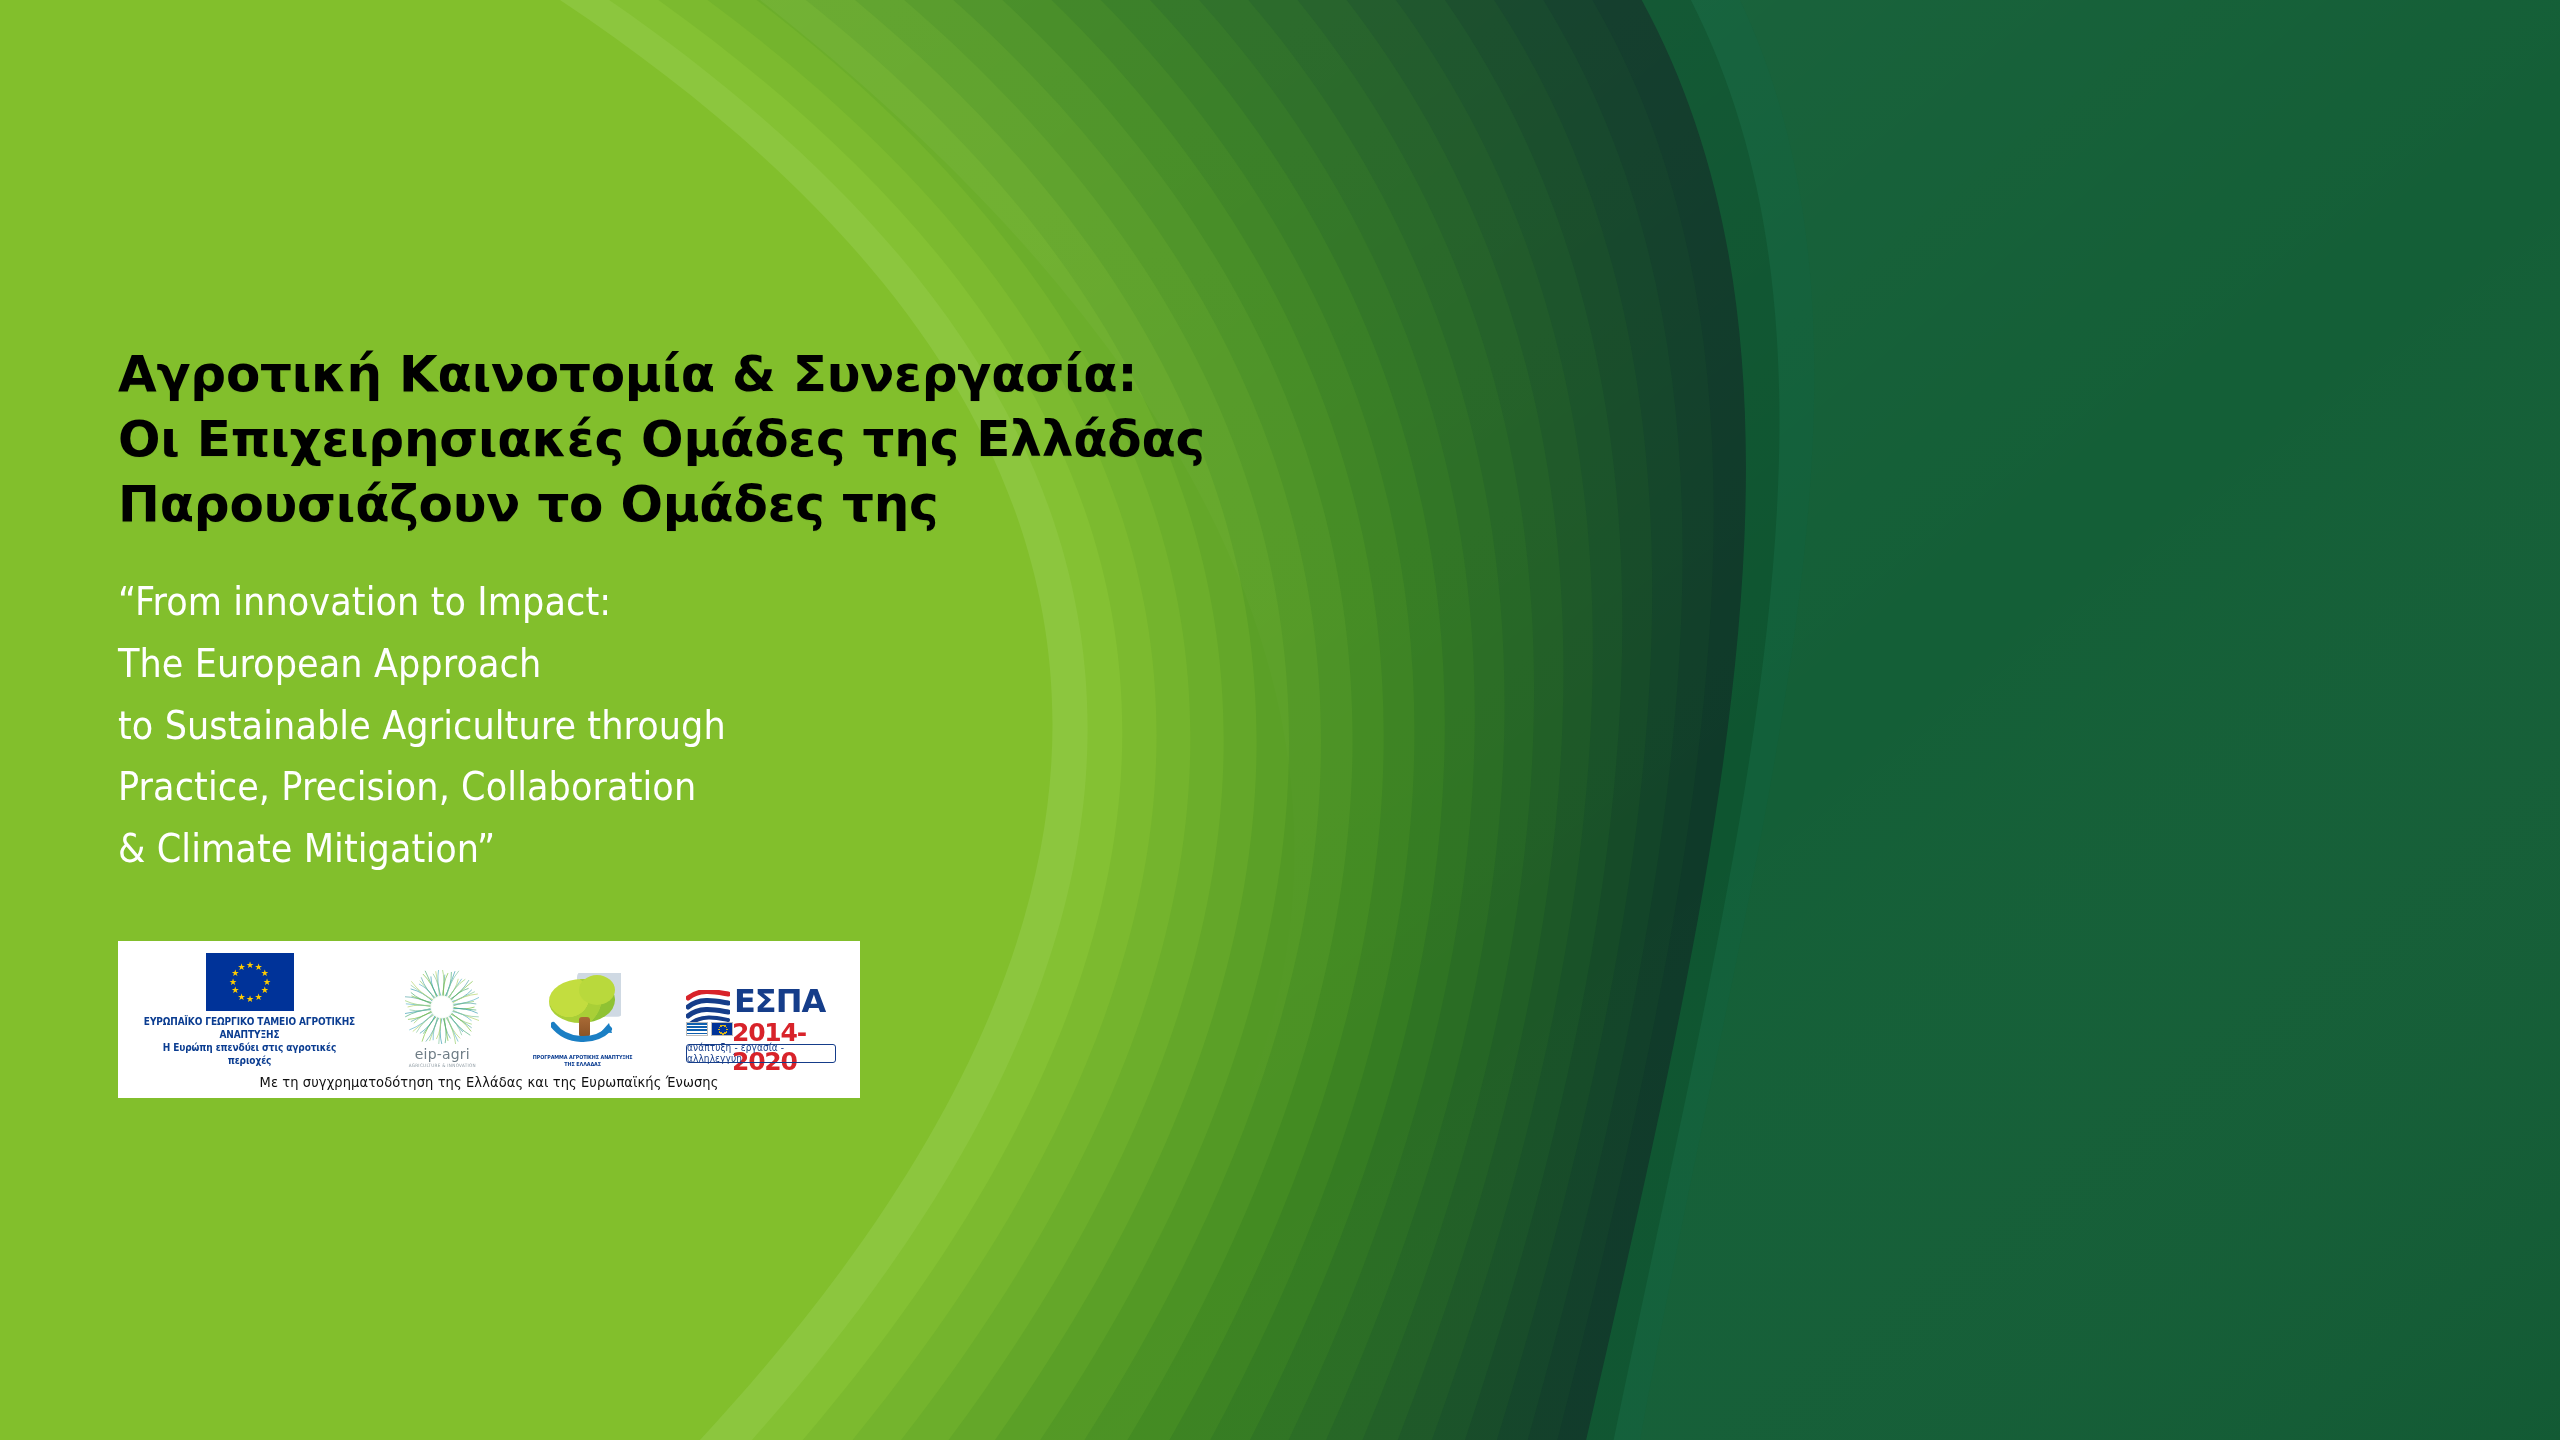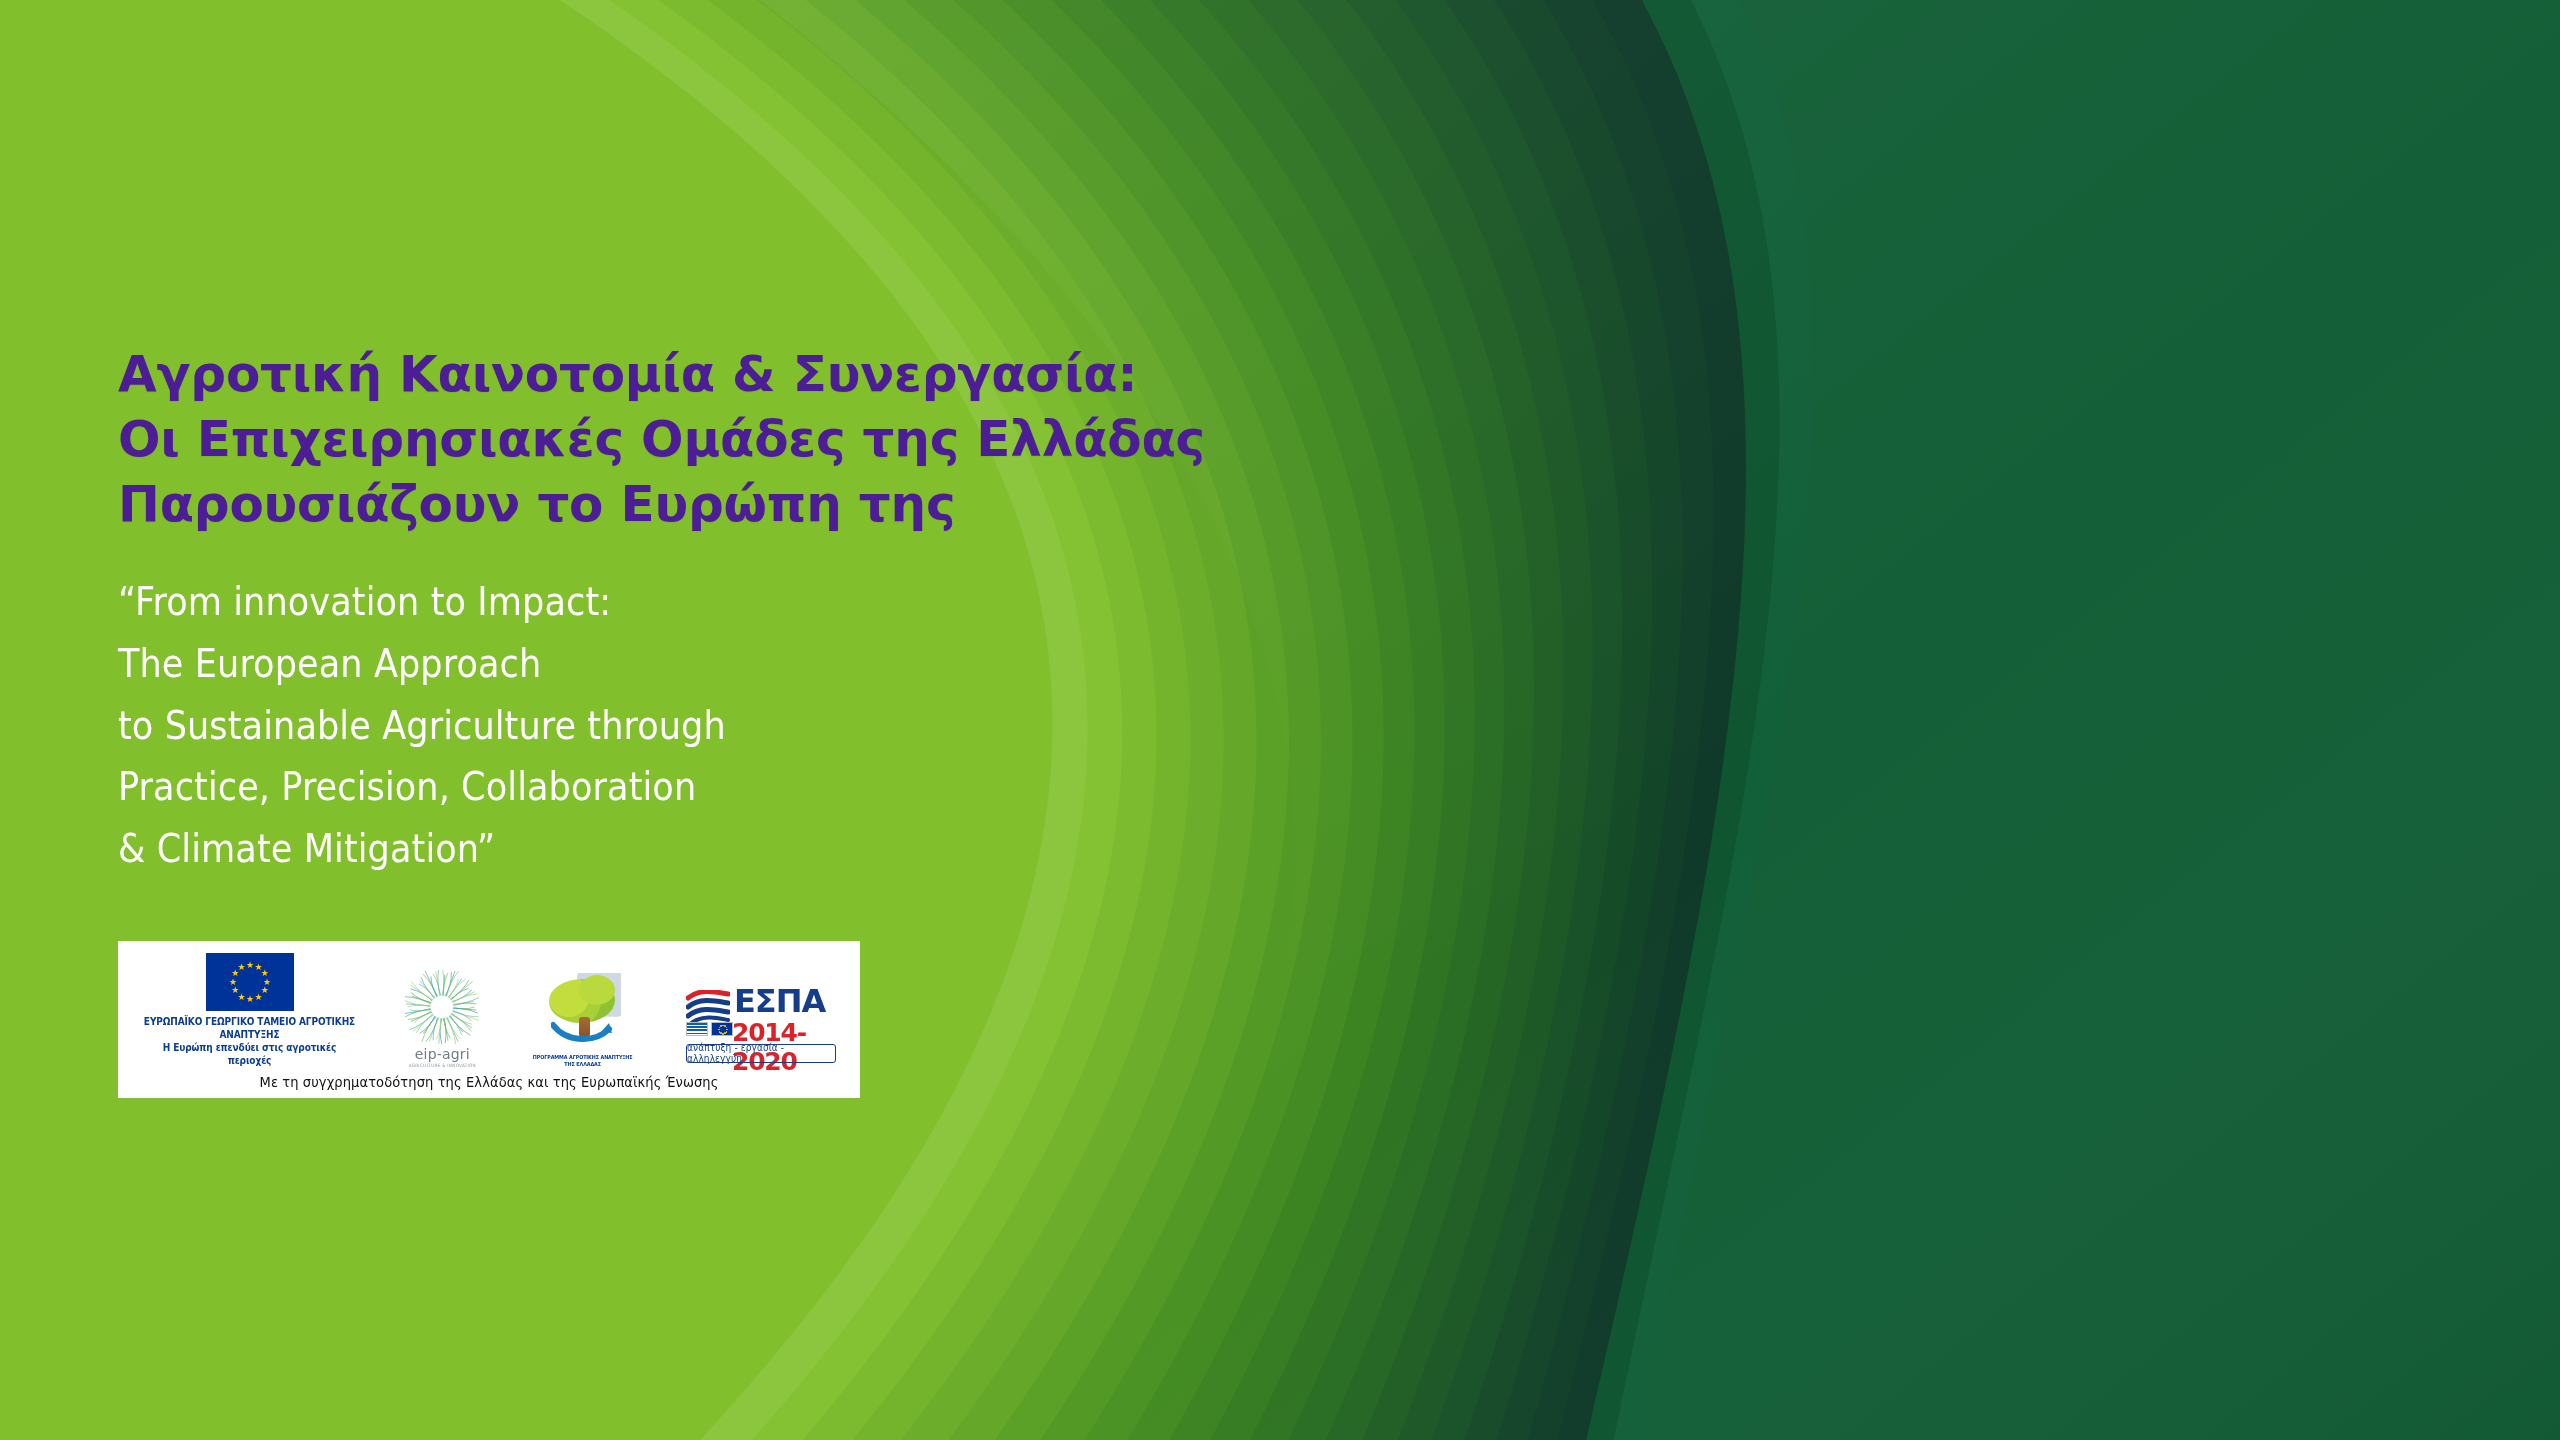--- a/index.html
+++ b/index.html
@@ -272,21 +272,21 @@
   }
   .swirl svg{ display:block; width:2560px; height:1440px; }
 
   
   .content{
     position:absolute; left:118px; top:0;
     width:980px; height:1440px;
     display:flex; flex-direction:column; justify-content:center;
   }
   .title{
-    color:#4c1d95;
+    color:#000000;
     font-family:"DejaVu Sans", sans-serif;
     font-weight:700;
     font-size:50px;
     line-height:1.30;
     letter-spacing:-0.2px;
     margin-bottom:34px;
     text-shadow:0 1px 1px rgba(0,0,0,.06);
   }
   .title .tl{ display:block; white-space:nowrap; }
   .subtitle{
@@ -543,21 +543,21 @@
 
       <path d="M 760 0 C 1180 330 1380 700 1260 1060 C 1190 1270 1090 1380 1010 1440 L 2560 1440 L 2560 0 Z" fill="url(#shine)" opacity=".5"></path>
     </svg>
   </div>
 
   <div class="content">
 
     <h1 class="title">
       <span class="tl">Αγροτική Καινοτομία &amp; Συνεργασία:</span>
       <span class="tl">Οι Επιχειρησιακές Ομάδες της Ελλάδας</span>
-      <span class="tl">Παρουσιάζουν το Ευρώπη της</span>
+      <span class="tl">Παρουσιάζουν το Ομάδες της</span>
     </h1>
 
     <p class="subtitle">
       <span class="sl">“From innovation to Impact:</span>
       <span class="sl">The European Approach</span>
       <span class="sl">to Sustainable Agriculture through</span>
       <span class="sl">Practice, Precision, Collaboration</span>
       <span class="sl">&amp; Climate Mitigation”</span>
     </p>
 

